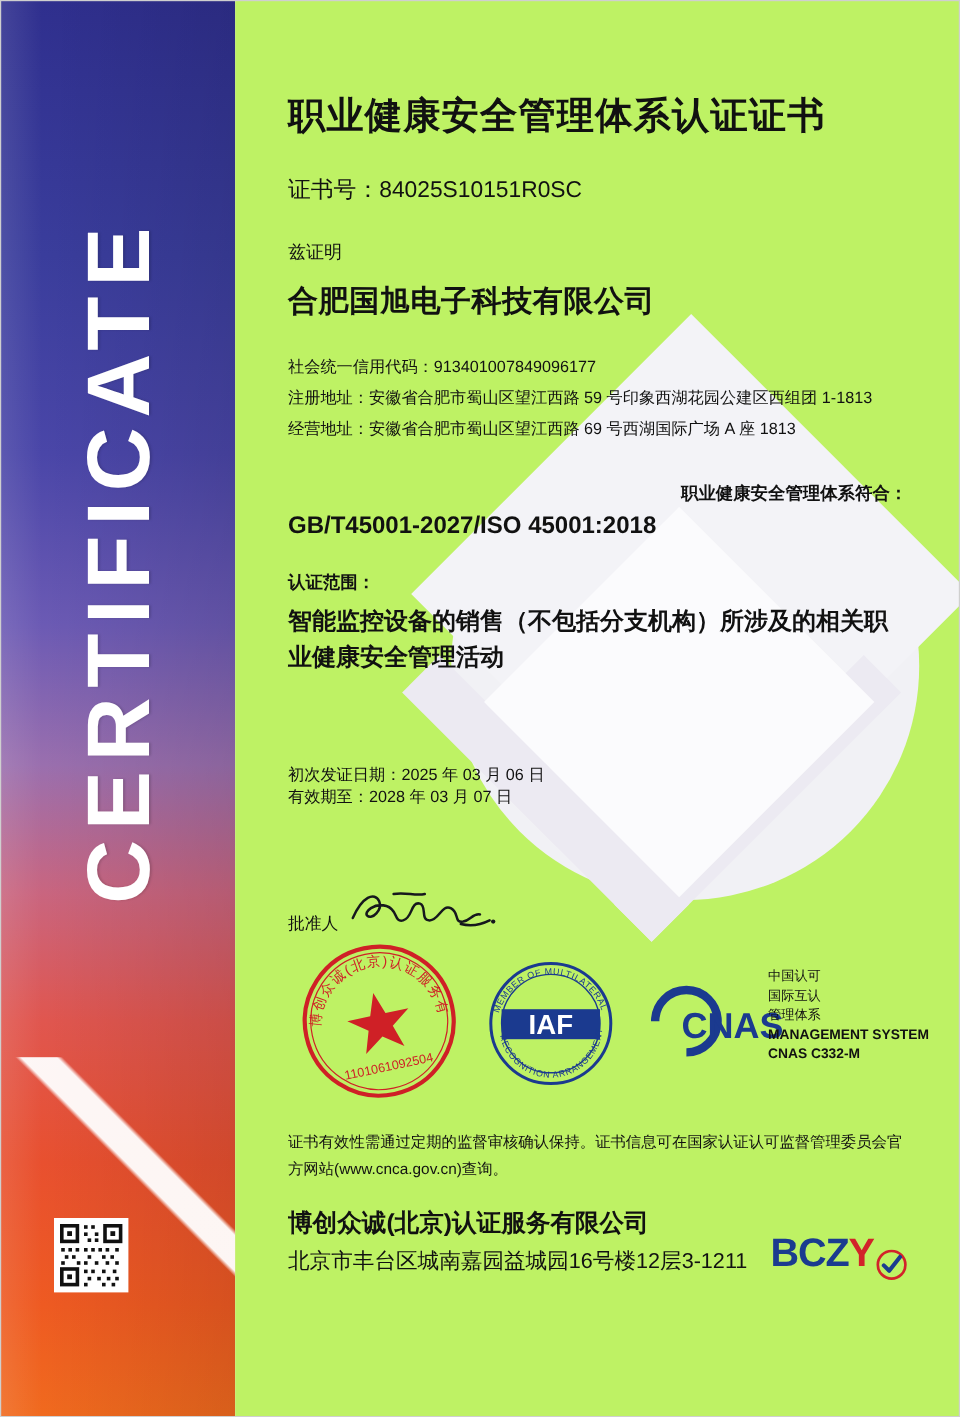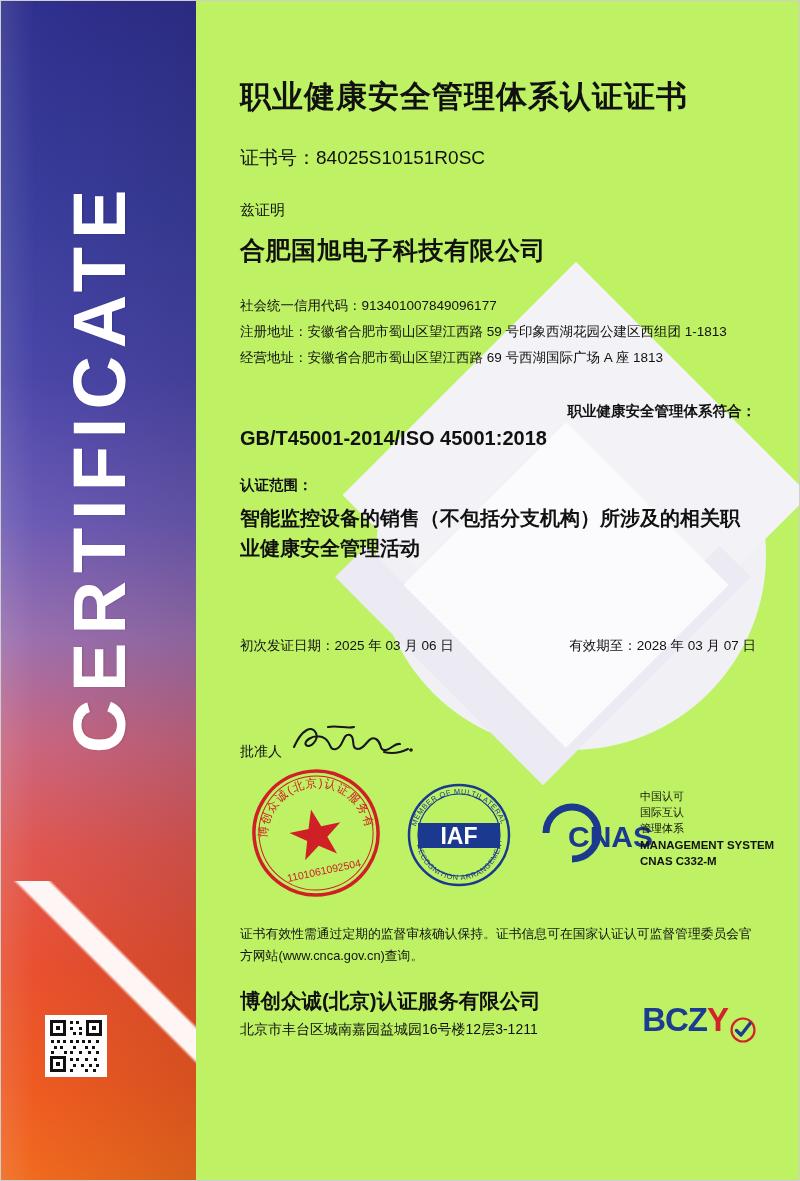--- a/index.html
+++ b/index.html
@@ -184,23 +184,24 @@
     margin-top: 8px;
     font-size: 20px;
     font-weight: bold;
     color: #111111;
     line-height: 1.5;
   }
 
   .dates {
     margin-top: 74px;
     display: flex;
-    justify-content: space-between;
+    justify-content: center;
     font-size: 13.5px;
     color: #111111;
+    flex-direction: column;
   }
 
   .approve-row {
     margin-top: 60px;
     display: flex;
     align-items: flex-end;
     height: 46px;
   }
   .approve-label {
     font-size: 14px;
@@ -267,21 +268,21 @@
     justify-content: space-between;
     align-items: flex-end;
   }
   .issuer {
     font-size: 20.5px;
     font-weight: bold;
     color: #111111;
   }
   .issuer-addr {
     margin-top: 6px;
-    font-size: 14px;
+    font-size: 18px;
     color: #111111;
   }
   .bczy {
     display: flex;
     align-items: flex-end;
     font-size: 33px;
     font-weight: bold;
     letter-spacing: -1px;
     color: #1b3c8f;
     font-family: "Liberation Sans", sans-serif;
@@ -388,21 +389,21 @@
 
       <div class="company">合肥国旭电子科技有限公司</div>
 
       <div class="meta">
         <div class="meta-line">社会统一信用代码：913401007849096177</div>
         <div class="meta-line">注册地址：安徽省合肥市蜀山区望江西路 59 号印象西湖花园公建区西组团 1-1813</div>
         <div class="meta-line">经营地址：安徽省合肥市蜀山区望江西路 69 号西湖国际广场 A 座 1813</div>
       </div>
 
       <div class="std-label">职业健康安全管理体系符合：</div>
-      <div class="std-value">GB/T45001-2014/ISO 45001:2018</div>
+      <div class="std-value">GB/T45001-2027/ISO 45001:2018</div>
 
       <div class="scope-label">认证范围：</div>
       <div class="scope-value">智能监控设备的销售（不包括分支机构）所涉及的相关职业健康安全管理活动</div>
 
       <div class="dates">
         <span>初次发证日期：2025 年 03 月 06 日</span>
         <span>有效期至：2028 年 03 月 07 日</span>
       </div>
 
       <div class="approve-row">

